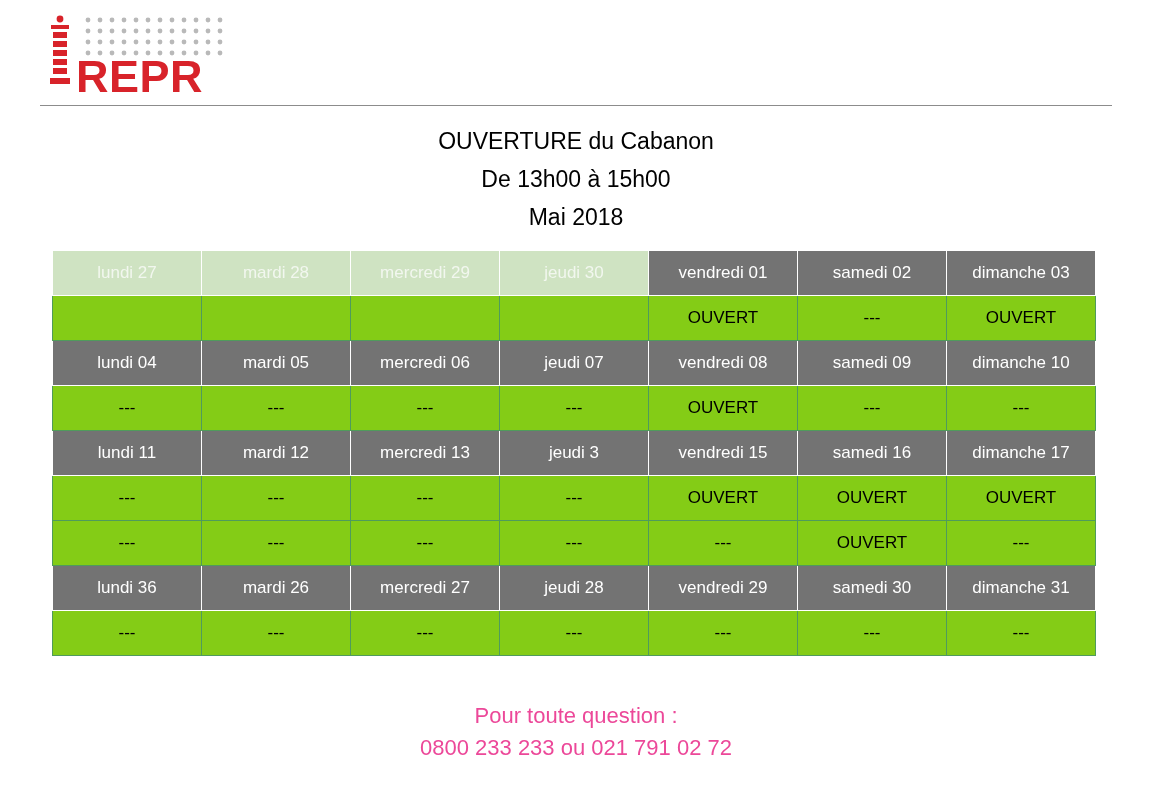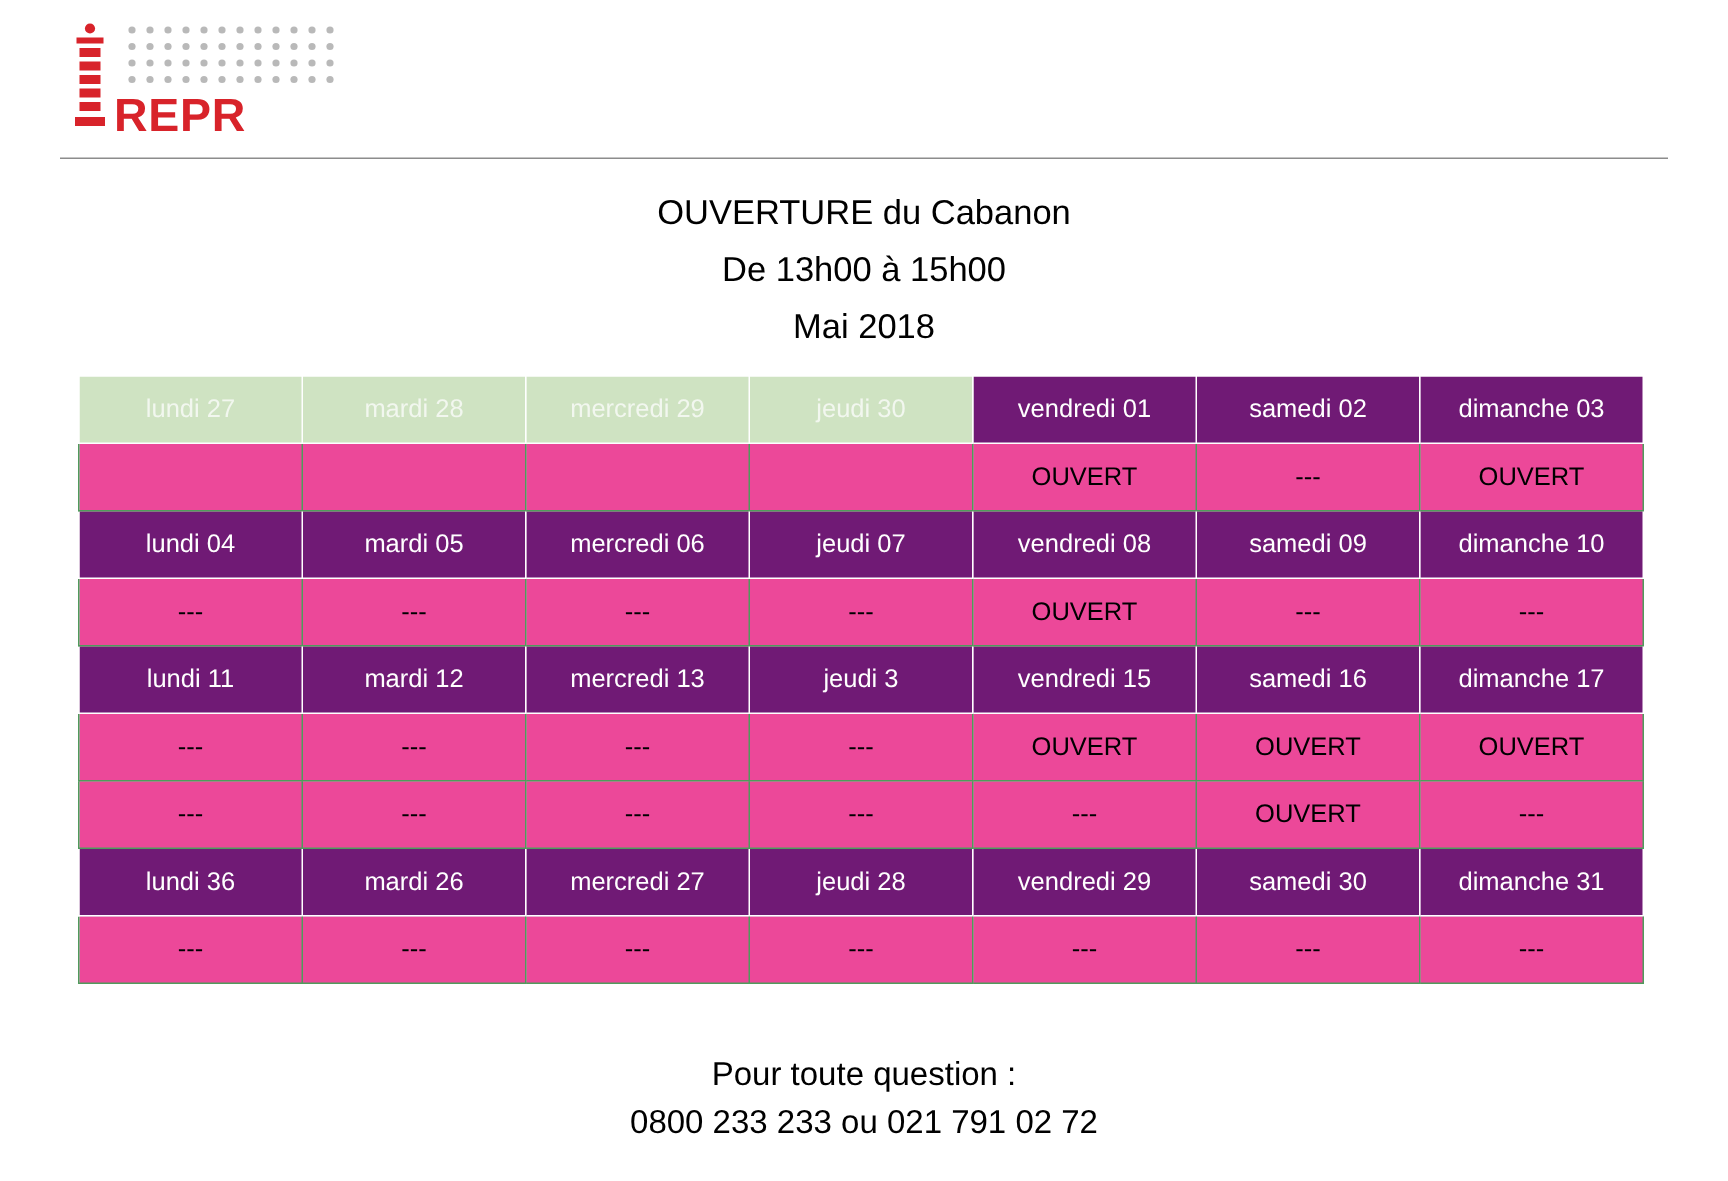--- a/index.html
+++ b/index.html
@@ -40,21 +40,21 @@
     position: absolute;
     left: 42px;
     top: 2px;
     width: 152px;
     height: 46px;
   }
   .logo-text {
     position: absolute;
     left: 36px;
     top: 44px;
-    font-size: 31px;
+    font-size: 45px;
     font-weight: bold;
     letter-spacing: 0.5px;
     color: #d8232a;
     font-family: "Liberation Sans", sans-serif;
     line-height: 42px;
   }
   .header-rule {
     position: absolute;
     left: 40px;
     top: 105px;
@@ -88,50 +88,50 @@
   }
   .calendar td {
     height: 44px;
     border: 1px solid #5a9b62;
     text-align: center;
     vertical-align: middle;
     font-size: 17px;
     padding: 0;
   }
   .calendar td.daylabel {
-    background: #701a75;
+    background: #737373;
     color: #ffffff;
     border: 1px solid #ffffff;
   }
   .calendar td.daylabel.prev {
     background: #cfe3c2;
     color: #f2f7ef;
     border: 1px solid #ffffff;
   }
   .calendar td.status {
-    background: #ec4899;
+    background: #84cc16;
     color: #000000;
     border: 1px solid #4f9b5c;
   }
   .calendar td.status.empty {
     color: #ffffff;
   }
 
   
   .footer {
     position: absolute;
     left: 0;
     top: 700px;
     width: 1152px;
     text-align: center;
   }
   .footer div {
     font-size: 22px;
     line-height: 32px;
-    color: #000000;
+    color: #ec4899;
   }
 </style>
 </head>
 <body>
 
 <div class="page">
 
   <div class="header">
     <div class="logo-wrap">
       <svg class="logo-dots" viewBox="0 0 152 46">

